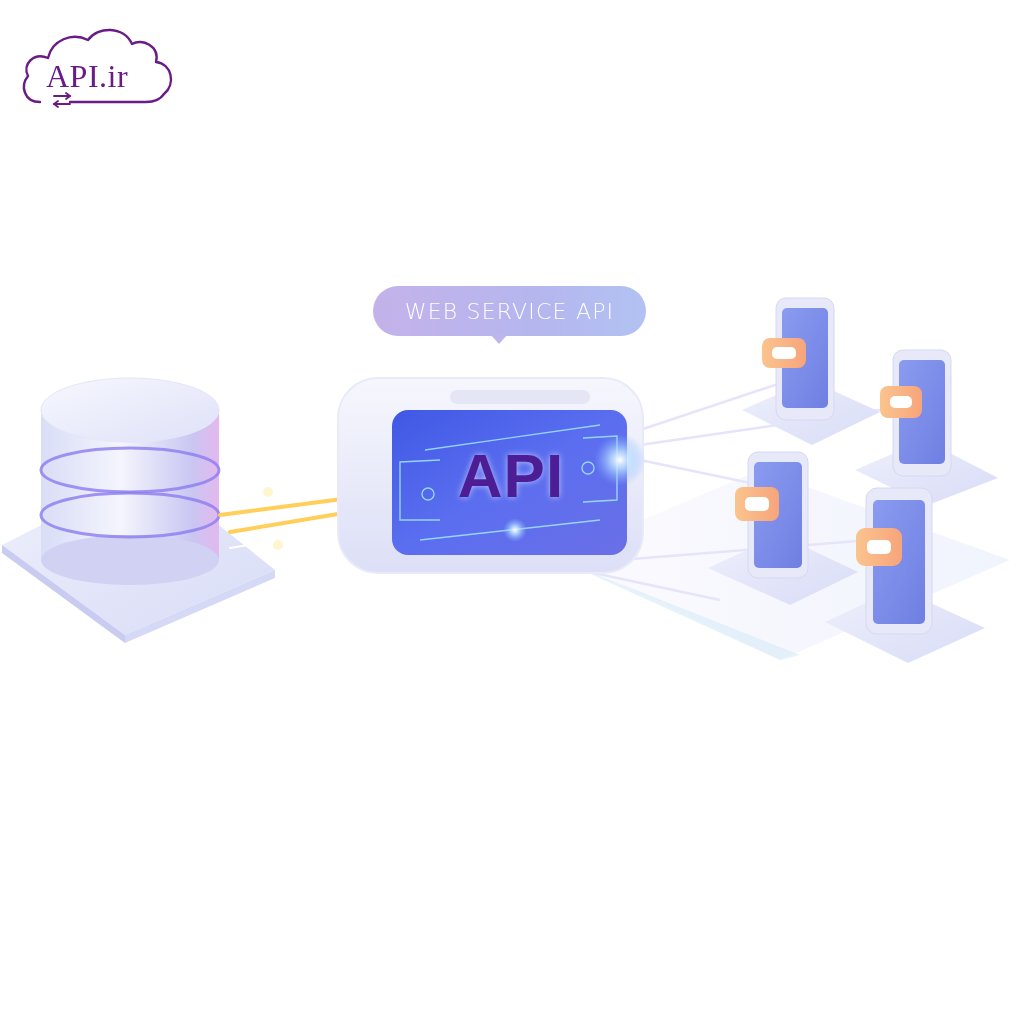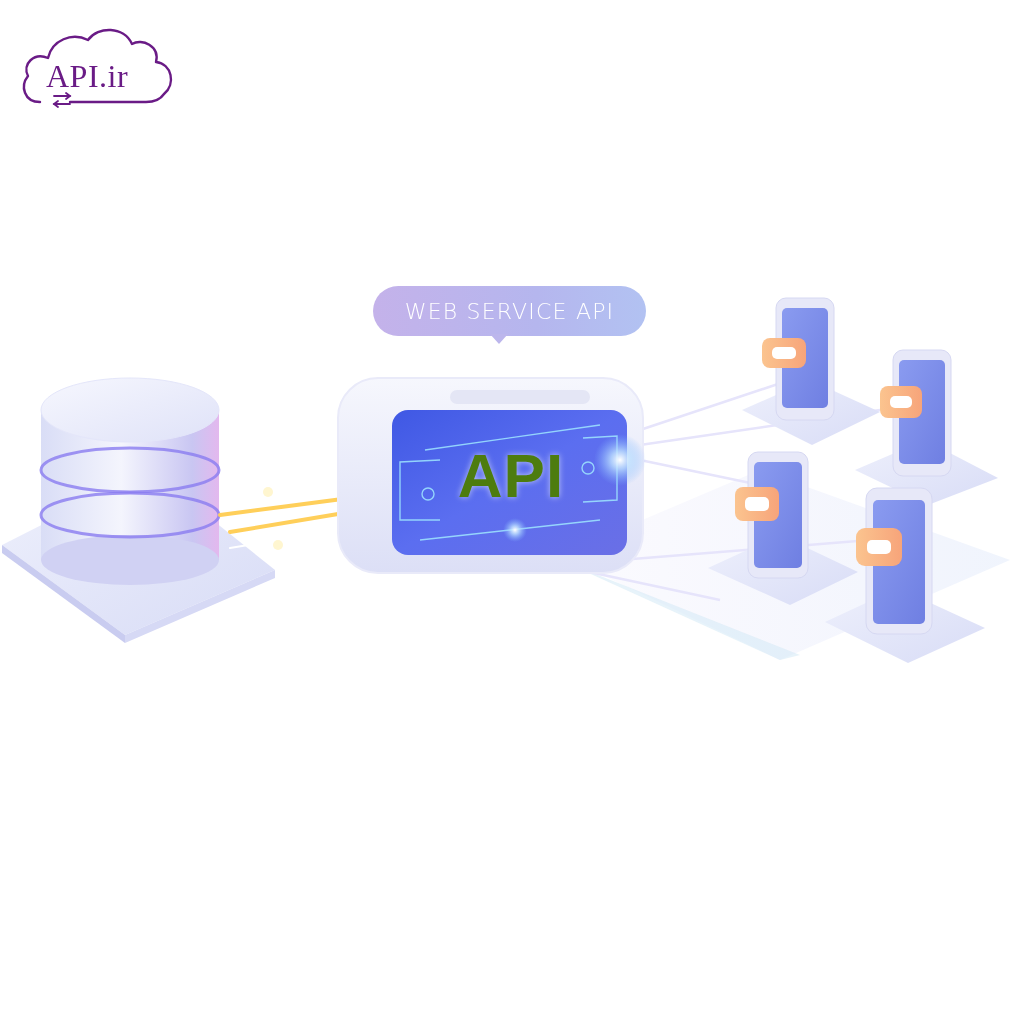--- a/index.html
+++ b/index.html
@@ -6,21 +6,21 @@
   body{width:1024px;height:1024px;position:relative;overflow:hidden;font-family:"Liberation Sans",sans-serif;}
   .abs{position:absolute;}
   #logo{left:18px;top:24px;width:160px;height:90px;}
   #logo-text{position:absolute;left:28px;top:34px;font-family:"Liberation Serif",serif;font-size:32px;color:#6a1b86;letter-spacing:0.5px;}
   #bubble{left:373px;top:286px;width:273px;height:50px;border-radius:25px;
     background:linear-gradient(90deg,#c4b2ea 0%,#b5b6ee 60%,#b2c2f2 100%);
     display:flex;align-items:center;justify-content:center;text-align:right;}
   #bubble-text{color:#ffffff;font-size:22px;letter-spacing:1.2px;font-family:"DejaVu Sans",sans-serif;font-weight:300;}
   #bubble-tail{left:490px;top:334px;width:0;height:0;border-left:9px solid transparent;border-right:9px solid transparent;border-top:10px solid #bcb6ec;}
   #scene{left:0;top:0;width:1024px;height:1024px;}
-  #api-label{left:446px;top:440px;width:130px;text-align:center;color:#4d7c0f;font-weight:bold;font-size:62px;letter-spacing:1px;font-family:"Liberation Sans",sans-serif;text-shadow:0 0 6px rgba(255,255,255,0.6);}
+  #api-label{left:446px;top:440px;width:130px;text-align:center;color:#4c1d95;font-weight:bold;font-size:62px;letter-spacing:1px;font-family:"Liberation Sans",sans-serif;text-shadow:0 0 6px rgba(255,255,255,0.6);}
 </style>
 </head>
 <body>
 
 <div id="logo" class="abs">
   <svg width="160" height="90" viewBox="0 0 160 90">
     <path d="M22,78 C6,78 2,62 10,52 C4,40 16,28 30,34 C34,16 54,8 70,16 C80,2 106,2 114,20 C124,14 142,22 138,38 C154,40 158,60 146,70 C142,76 136,78 128,78 L52,78" fill="none" stroke="#6a1b86" stroke-width="2.4" stroke-linecap="round" stroke-linejoin="round"></path>
     <g stroke="#6a1b86" stroke-width="1.8" fill="none" stroke-linecap="round">
       <line x1="36" y1="72" x2="52" y2="72"></line>
         <polyline points="48,69 52,72 48,75"></polyline>

